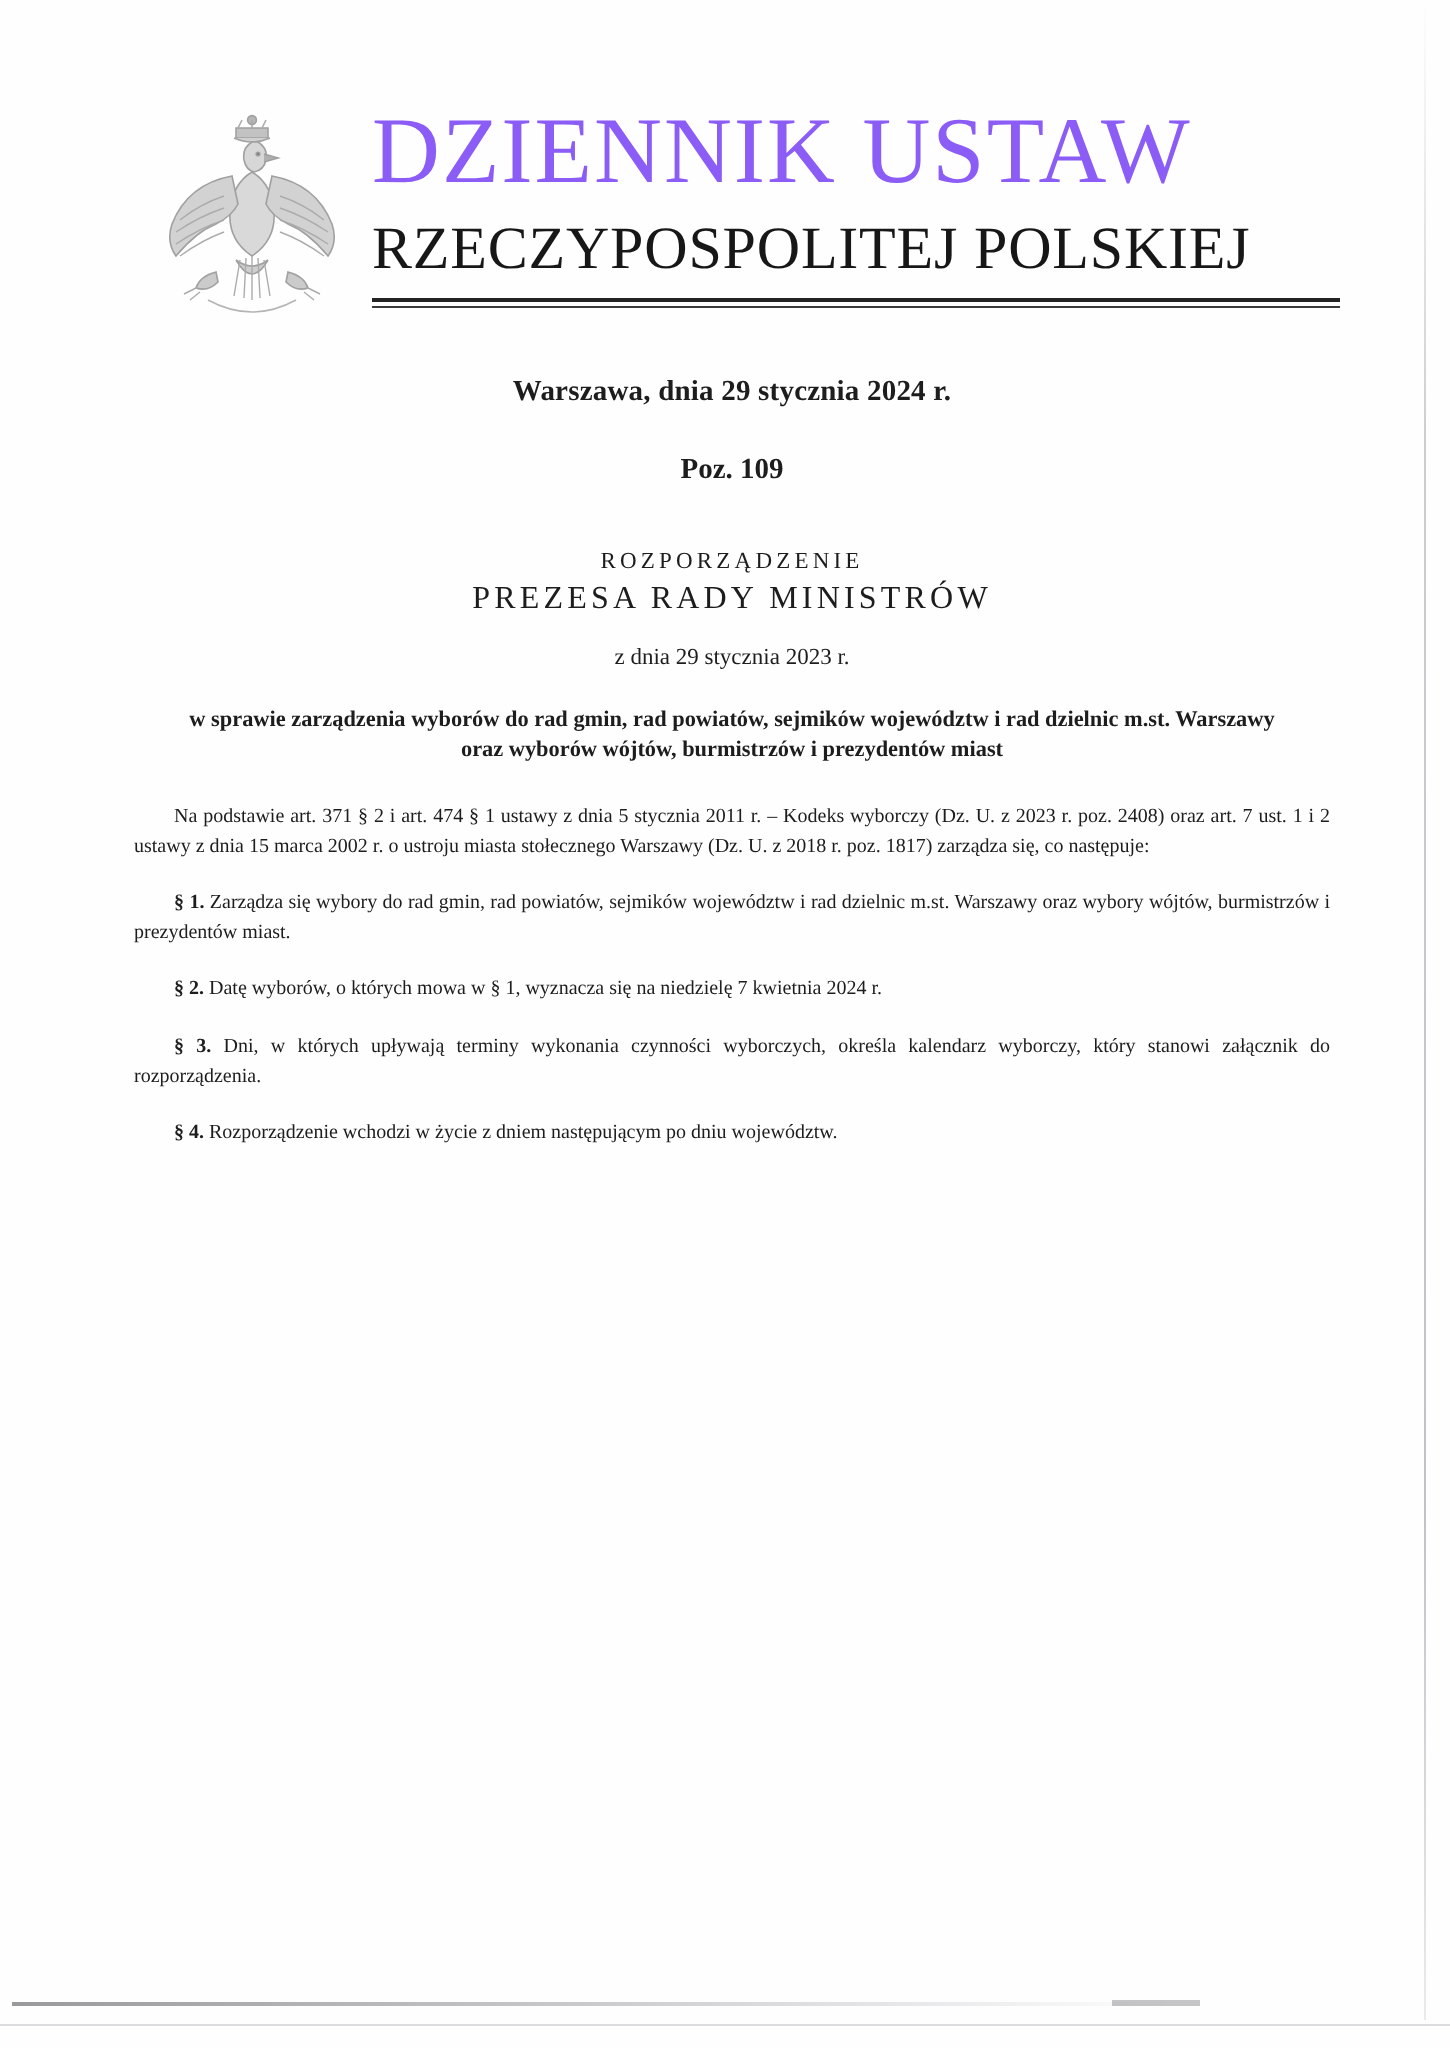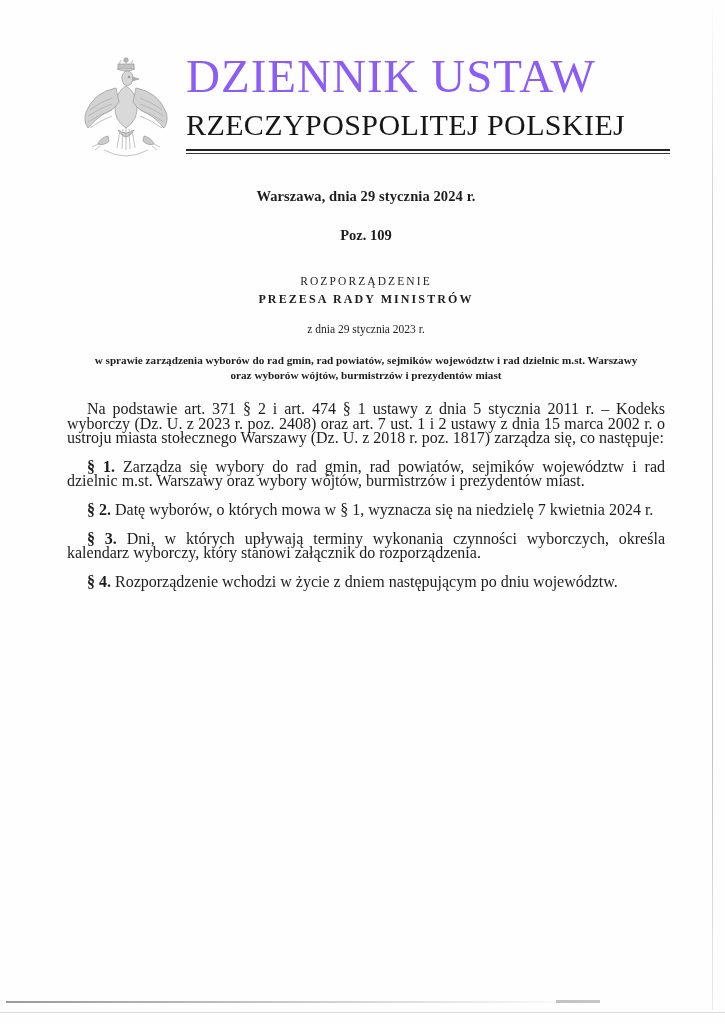--- a/index.html
+++ b/index.html
@@ -133,42 +133,42 @@
   }
 
   .act-kind {
     font-size: 11.5px;
     line-height: 17px;
     font-weight: normal;
     letter-spacing: 2.1px;
     text-transform: uppercase;
   }
   .act-authority {
-    font-size: 12px;
+    font-size: 16px;
     line-height: 17px;
-    font-weight: bold;
+    font-weight: normal;
     letter-spacing: 2.1px;
     text-transform: uppercase;
     margin-top: 1px;
   }
   .act-date {
     font-size: 11.5px;
     line-height: 17px;
     margin-top: 13px;
   }
   .act-subject {
     font-size: 11.2px;
     line-height: 15px;
     font-weight: bold;
     margin-top: 15px;
     padding: 0 2px;
   }
 
   .para {
-    font-size: 16px;
+    font-size: 10px;
     line-height: 14.6px;
     text-align: justify;
     margin-top: 14px;
   }
   .para.first { margin-top: 19px; }
   .indent { display: inline-block; width: 20px; }
 
   .signature {
     font-size: 11px;
     line-height: 15px;

